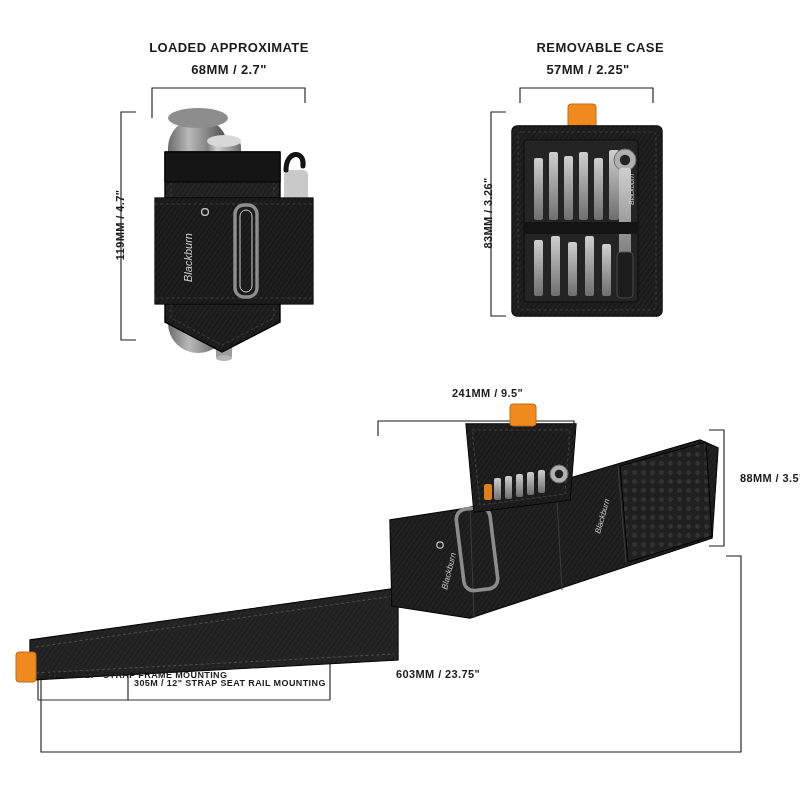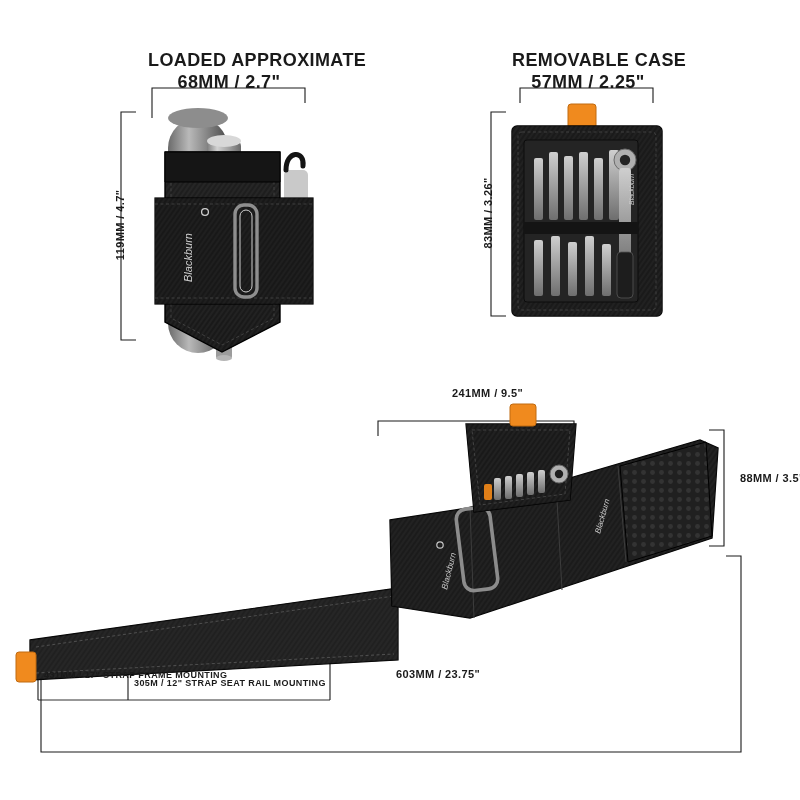--- a/index.html
+++ b/index.html
@@ -21,23 +21,22 @@
   }
   .lbl {
     position: absolute;
     font-family: "Liberation Sans", sans-serif;
     font-weight: bold;
     letter-spacing: 0.4px;
     color: #1a1a1a;
     white-space: nowrap;
   }
   .title {
-    font-size: 18px;
+    font-size: 13px;
     text-align: center;
-    margin-top: 10px;
   }
   .dim {
     font-size: 11px;
   }
   .dim-sm {
     font-size: 9px;
   }
   .vert {
     transform-origin: 50% 50%;
     transform: rotate(-90deg);
@@ -225,21 +224,21 @@
       </g>
 
       <rect x="484" y="484" width="8" height="16" rx="2" fill="#e07f18"></rect>
     </g>
   </svg>
 
   <div class="lbl title" style="left:148px; top:40px; width:162px;">LOADED APPROXIMATE</div>
   <div class="lbl title" style="left:148px; top:62px; width:162px;">68MM / 2.7"</div>
   <div class="lbl dim vert" style="left:60px; top:219px; width:120px; text-align:center;">119MM / 4.7"</div>
 
-  <div class="lbl title" style="left:512px; top:40px; width:152px;">REMOVABLE CASE</div>
+  <div class="lbl title" style="left:512px; top:40px; width:152px;text-align:right;">REMOVABLE CASE</div>
   <div class="lbl title" style="left:512px; top:62px; width:152px;">57MM / 2.25"</div>
   <div class="lbl dim vert" style="left:428px; top:207px; width:120px; text-align:center;">83MM / 3.26"</div>
 
   <div class="lbl dim" style="left:452px; top:387px;">241MM / 9.5"</div>
   <div class="lbl dim" style="left:740px; top:472px;">88MM / 3.5"</div>
   <div class="lbl dim" style="left:396px; top:668px;">603MM / 23.75"</div>
   <div class="lbl dim-sm" style="left:44px; top:670px;">431MM / 17" STRAP FRAME MOUNTING</div>
   <div class="lbl dim-sm" style="left:134px; top:678px;">305M / 12" STRAP SEAT RAIL MOUNTING</div>
 
 </div>

